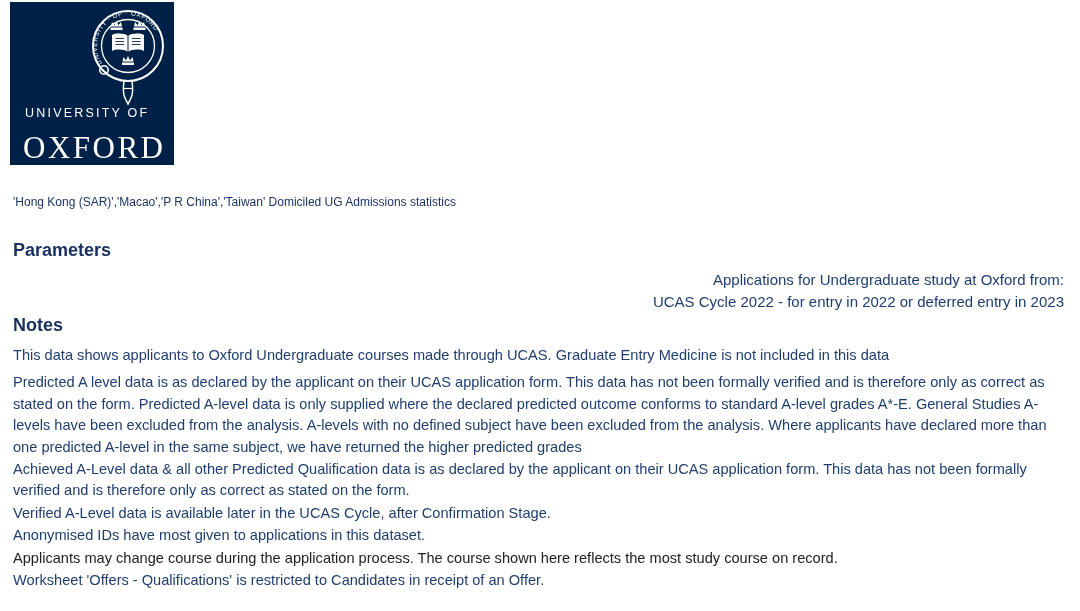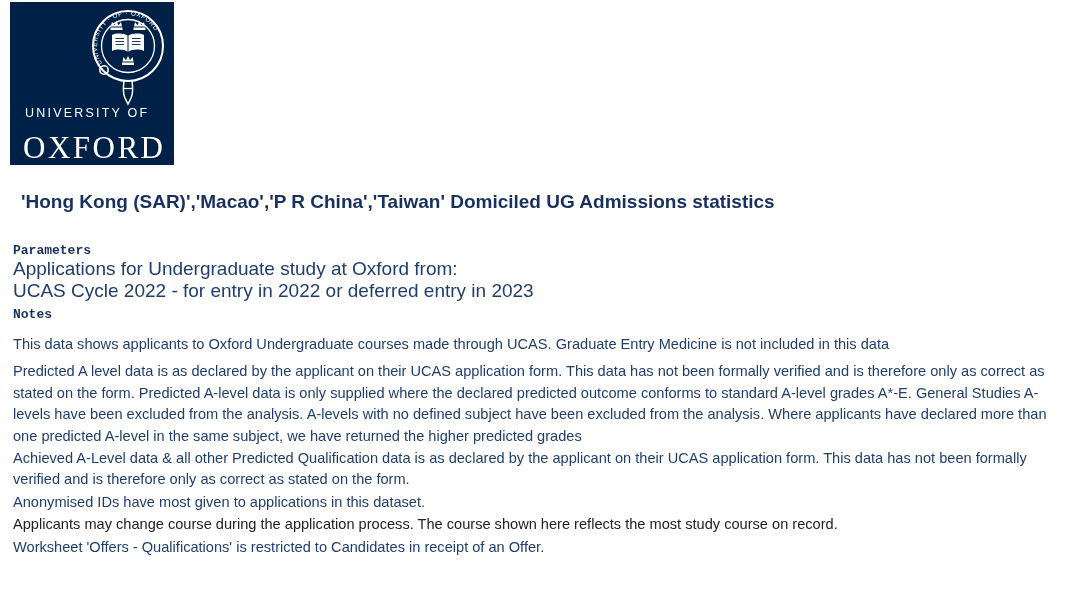--- a/index.html
+++ b/index.html
@@ -31,33 +31,33 @@
     font-family:"Liberation Serif","DejaVu Serif",serif;
     font-size:31px;letter-spacing:2.5px;font-weight:400;white-space:nowrap;
   }
 
   
   .content{
     position:absolute;left:0;top:165px;width:1080px;
     padding:0 16px 0 13px;
   }
   .title{
-    margin:27px 0 0 8px;
-    font-size:19px;font-weight:bold;color:var(--title-navy);
+    margin:27px 0 0 0;
+    font-size:12px;font-weight:normal;color:var(--title-navy);
     line-height:20px;
   }
   .section-heading{
     margin:31px 0 0 0;
-    font-size:13px;font-weight:bold;color:var(--title-navy);
+    font-size:18px;font-weight:bold;color:var(--title-navy);
     line-height:15px;
-    font-family:Liberation Mono, monospace;
   }
   .section-heading.notes{margin-top:6px;}
   .param-lines{
-    font-size:19px;color:var(--navy);line-height:21.5px;
+    margin-top:11px;
+    font-size:15px;color:var(--navy);line-height:21.5px;text-align:right;
   }
   .notes-list{margin-top:12px;}
   .note{
     font-size:14.6px;line-height:21.4px;margin:0 0 1px 0;
   }
   .note:first-child{margin-bottom:6px;}
   .note-navy{color:var(--navy);}
   .note-black{color:var(--black);}
 </style>
 </head>
@@ -103,19 +103,20 @@
     <div class="param-lines">
       <div>Applications for Undergraduate study at Oxford from:</div>
       <div>UCAS Cycle 2022 - for entry in 2022 or deferred entry in 2023</div>
     </div>
 
     <h2 class="section-heading notes">Notes</h2>
     <div class="notes-list">
         <div class="note note-navy">This data shows applicants to Oxford Undergraduate courses made through UCAS. Graduate Entry Medicine is not included in this data</div>
         <div class="note note-navy">Predicted A level data is as declared by the applicant on their UCAS application form. This data has not been formally verified and is therefore only as correct as stated on the form. Predicted A-level data is only supplied where the declared predicted outcome conforms to standard A-level grades A*-E. General Studies A-levels have been excluded from the analysis. A-levels with no defined subject have been excluded from the analysis. Where applicants have declared more than one predicted A-level in the same subject, we have returned the higher predicted grades</div>
         <div class="note note-navy">Achieved A-Level data &amp; all other Predicted Qualification data is as declared by the applicant on their UCAS application form. This data has not been formally verified and is therefore only as correct as stated on the form.</div>
+        <div class="note note-navy">Verified A-Level data is available later in the UCAS Cycle, after Confirmation Stage.</div>
         <div class="note note-navy">Anonymised IDs have most given to applications in this dataset.</div>
         <div class="note note-black">Applicants may change course during the application process. The course shown here reflects the most study course on record.</div>
         <div class="note note-navy">Worksheet 'Offers - Qualifications' is restricted to Candidates in receipt of an Offer.</div>
       </div>
   </div>
 
 </div>
 
 </body></html>

